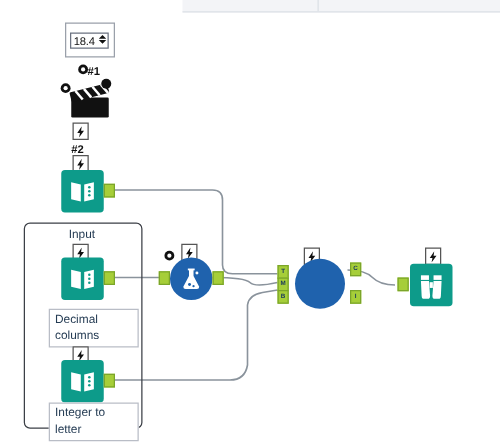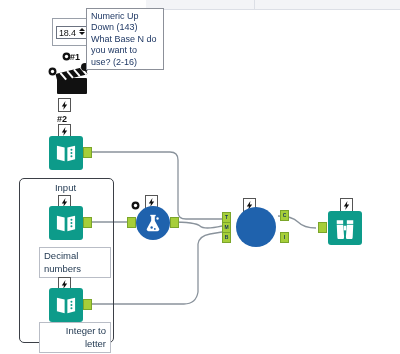--- a/index.html
+++ b/index.html
@@ -198,25 +198,20 @@
   </span>
 
   <span class="badge" style="left:58px;top:98px;">
     <svg width="7" height="9" viewBox="0 0 6 10">
         <path d="M4 0 L0 6 L2.4 6 L1.6 10 L6 4 L3.4 4 Z" fill="#111"></path>
       </svg>
   </span>
 
   <span class="stepnum" style="left:57px;top:114px;">#2</span>
 
-  <div class="cbox" style="left:86px;top:8px;width:78px;height:62px;">Numeric Up
-Down (143)
-What Base N do
-you want to use?
-(2-16)</div>
 
 
   <span class="badge" style="left:58px;top:124px;">
     <svg width="7" height="9" viewBox="0 0 6 10">
         <path d="M4 0 L0 6 L2.4 6 L1.6 10 L6 4 L3.4 4 Z" fill="#111"></path>
       </svg>
   </span>
   <div class="node" style="left:49px;top:136px;">
     <div class="sq">
       <svg width="22" height="20" viewBox="0 0 24 22">
@@ -247,42 +242,42 @@
         <path d="M13.5 5 L22 3 L22 18 L13.5 20 Z" fill="#fff"></path>
         <g fill="#0d9b8a">
             <circle cx="18" cy="7.5" r="1.1"></circle>
             <circle cx="18" cy="11" r="1.1"></circle>
             <circle cx="18" cy="14.5" r="1.1"></circle>
           </g>
       </svg>
     </div>
     <span class="port blank" style="left:34px;top:11px;">O</span>
   </div>
-  <div class="nlabel" style="left:39px;top:247px;width:72px;">Decimal numbers</div>
+  <div class="nlabel" style="left:39px;top:247px;width:72px;">Decimal columns</div>
 
   <span class="badge" style="left:58px;top:277px;">
     <svg width="7" height="9" viewBox="0 0 6 10">
         <path d="M4 0 L0 6 L2.4 6 L1.6 10 L6 4 L3.4 4 Z" fill="#111"></path>
       </svg>
   </span>
   <div class="node" style="left:49px;top:288px;">
     <div class="sq">
       <svg width="22" height="20" viewBox="0 0 24 22">
         <path d="M2 3 L10.5 5 L10.5 20 L2 18 Z" fill="#fff"></path>
         <path d="M13.5 5 L22 3 L22 18 L13.5 20 Z" fill="#fff"></path>
         <g fill="#0d9b8a">
             <circle cx="18" cy="7.5" r="1.1"></circle>
             <circle cx="18" cy="11" r="1.1"></circle>
             <circle cx="18" cy="14.5" r="1.1"></circle>
           </g>
       </svg>
     </div>
     <span class="port blank" style="left:34px;top:11px;">O</span>
   </div>
-  <div class="nlabel" style="left:39px;top:322px;width:72px;text-align:right;">Integer to letter</div>
+  <div class="nlabel" style="left:39px;top:322px;width:72px;">Integer to letter</div>
 
   <span class="gear-badge" style="left:131px;top:196px;">
     <svg width="9" height="9" viewBox="0 0 16 16">
       <circle cx="8" cy="8" r="7" fill="#111"></circle>
         <circle cx="8" cy="8" r="3" fill="#fff"></circle>
     </svg>
   </span>
   <span class="badge" style="left:145px;top:195px;">
     <svg width="7" height="9" viewBox="0 0 6 10">
         <path d="M4 0 L0 6 L2.4 6 L1.6 10 L6 4 L3.4 4 Z" fill="#111"></path>

